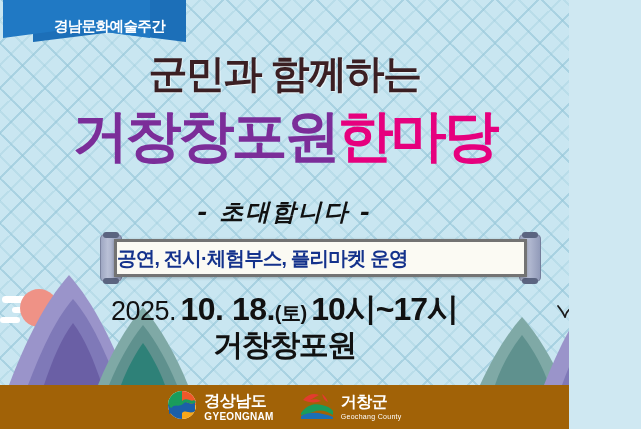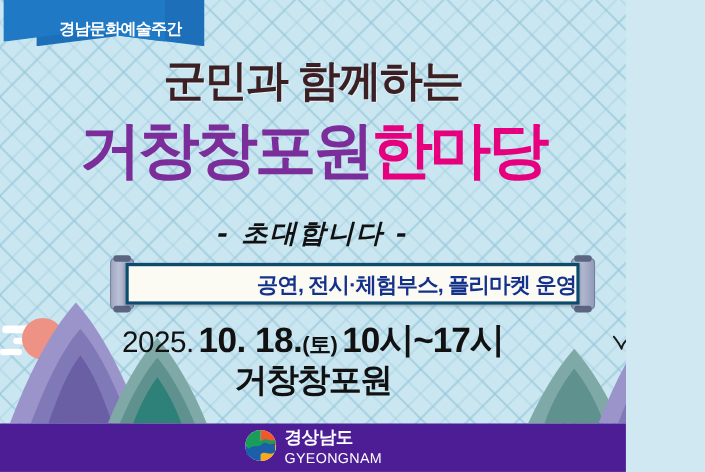--- a/index.html
+++ b/index.html
@@ -95,23 +95,23 @@
   .scroll-roll.right{right:0;}
   .scroll-cap{
     position:absolute;left:3px;width:16px;height:6px;border-radius:3px;
     background:#5b6480;
   }
   .scroll-cap.top{top:-2px;}
   .scroll-cap.bot{bottom:-2px;}
   .scroll-paper{
     position:absolute;left:14px;right:14px;top:5px;bottom:5px;
     background:#fbfaf3;
-    border:3px solid #0c4a6e;
+    border:3px solid #737373;
     box-shadow:0 1px 3px rgba(0,0,0,.25);
-    display:flex;align-items:center;justify-content:flex-end;
+    display:flex;align-items:center;justify-content:flex-start;
   }
   .scroll-text{
     color:#14328c;font-size:19.5px;font-weight:bold;letter-spacing:-.8px;
     white-space:nowrap;
   }
 
   
   .date-line{
     position:absolute;left:0;right:0;top:288px;text-align:center;
     color:#111111;white-space:nowrap;
@@ -122,26 +122,26 @@
   .d-time{font-size:32px;font-weight:bold;letter-spacing:-1px;}
 
   .venue{
     position:absolute;left:0;right:0;top:325px;text-align:center;
     color:#111111;font-size:30px;font-weight:bold;letter-spacing:-1.5px;
   }
 
   
   .footer{
     position:absolute;left:0;right:0;bottom:0;height:44px;
-    background:#4c1d95;display:flex;align-items:center;justify-content:center;gap:26px;
+    background:#a16207;display:flex;align-items:center;justify-content:center;gap:26px;
   }
   .logo{display:flex;align-items:center;gap:7px;}
   .logo-text{display:flex;flex-direction:column;line-height:1;}
   .logo-kr{color:#ffffff;font-size:16px;font-weight:bold;letter-spacing:-.5px;}
-  .logo-en{color:#ffffff;font-size:13px;font-weight:normal;letter-spacing:.3px;margin-top:3px;}
+  .logo-en{color:#ffffff;font-size:10px;font-weight:bold;letter-spacing:.3px;margin-top:3px;}
   .logo-en.thin{font-weight:normal;font-size:7px;}
 </style>
 </head>
 <body>
 
 <div id="poster">
 
   <div class="bg-pattern"></div>
   <div class="bg-pattern2"></div>
 
@@ -258,16 +258,30 @@
           <path d="M2 18 C7 11 11 18 15 13 C19 9 23 17 28 12 L28 21 C23 25 19 19 15 23 C11 26 7 21 2 24 Z" fill="#1b5fa8"></path>
           <path d="M3 17 C8 11 12 17 16 12 C20 8 24 15 28 11" stroke="#1a9c5b" stroke-width="3" fill="none"></path>
         </svg>
       </span>
       <span class="logo-text">
         <span class="logo-kr">경상남도</span>
         <span class="logo-en">GYEONGNAM</span>
       </span>
     </div>
 
+    <div class="logo">
+      <span>
+        <svg width="34" height="28" viewBox="0 0 34 28">
+          <path d="M3 9 C8 3 14 2 19 4 C16 6 13 7 10 9 C14 8 18 8 21 10 C16 12 9 12 3 9 Z" fill="#e23c2e"></path>
+          <path d="M22 3 C25 5 27 8 28 11 C25 10 23 7 22 3 Z" fill="#e23c2e"></path>
+          <path d="M1 22 C7 14 14 12 22 14 C27 15 31 17 33 20 L33 24 C27 20 20 18 13 21 C8 23 4 24 1 24 Z" fill="#1a9c5b"></path>
+          <path d="M1 25 C8 21 16 21 23 23 C28 24 31 25 33 26 L33 28 L1 28 Z" fill="#1b6fb5"></path>
+        </svg>
+      </span>
+      <span class="logo-text">
+        <span class="logo-kr">거창군</span>
+        <span class="logo-en thin">Geochang County</span>
+      </span>
+    </div>
 
   </div>
 
 </div>
 
 </body></html>

